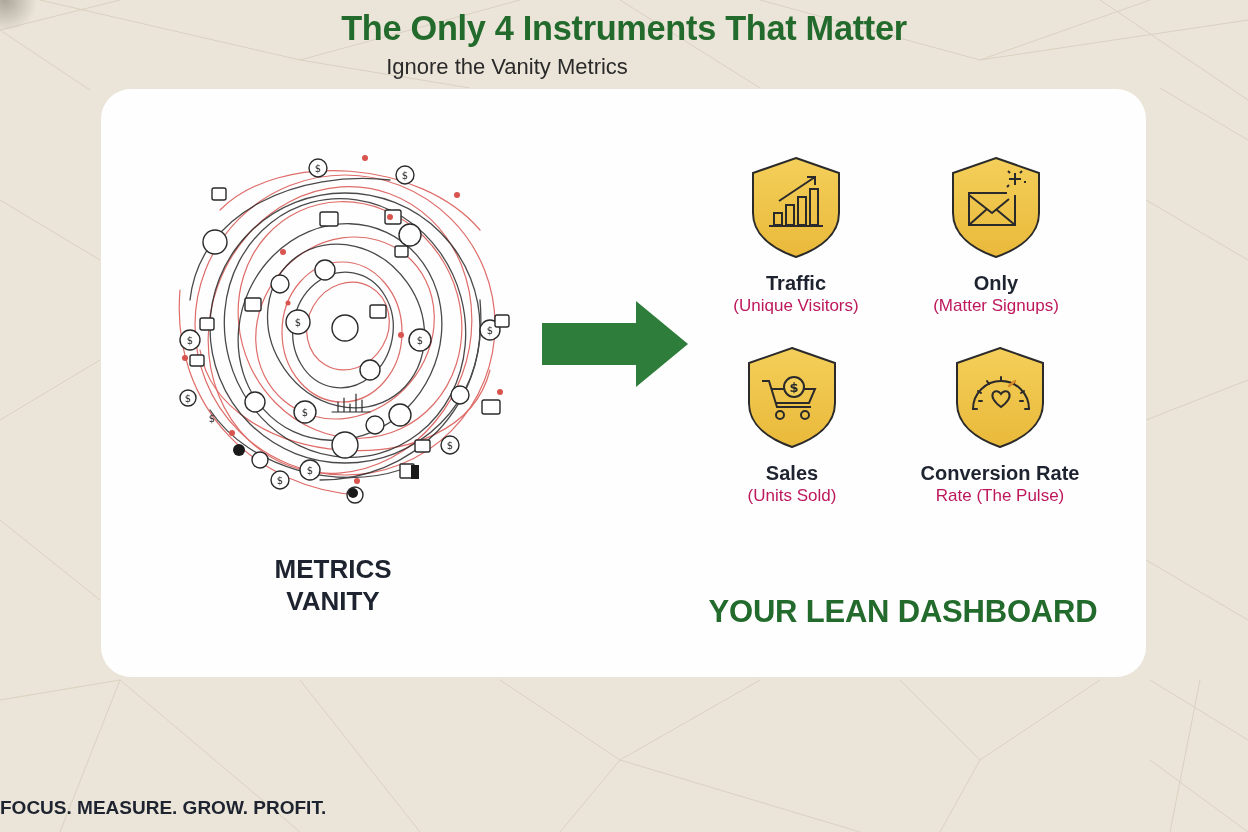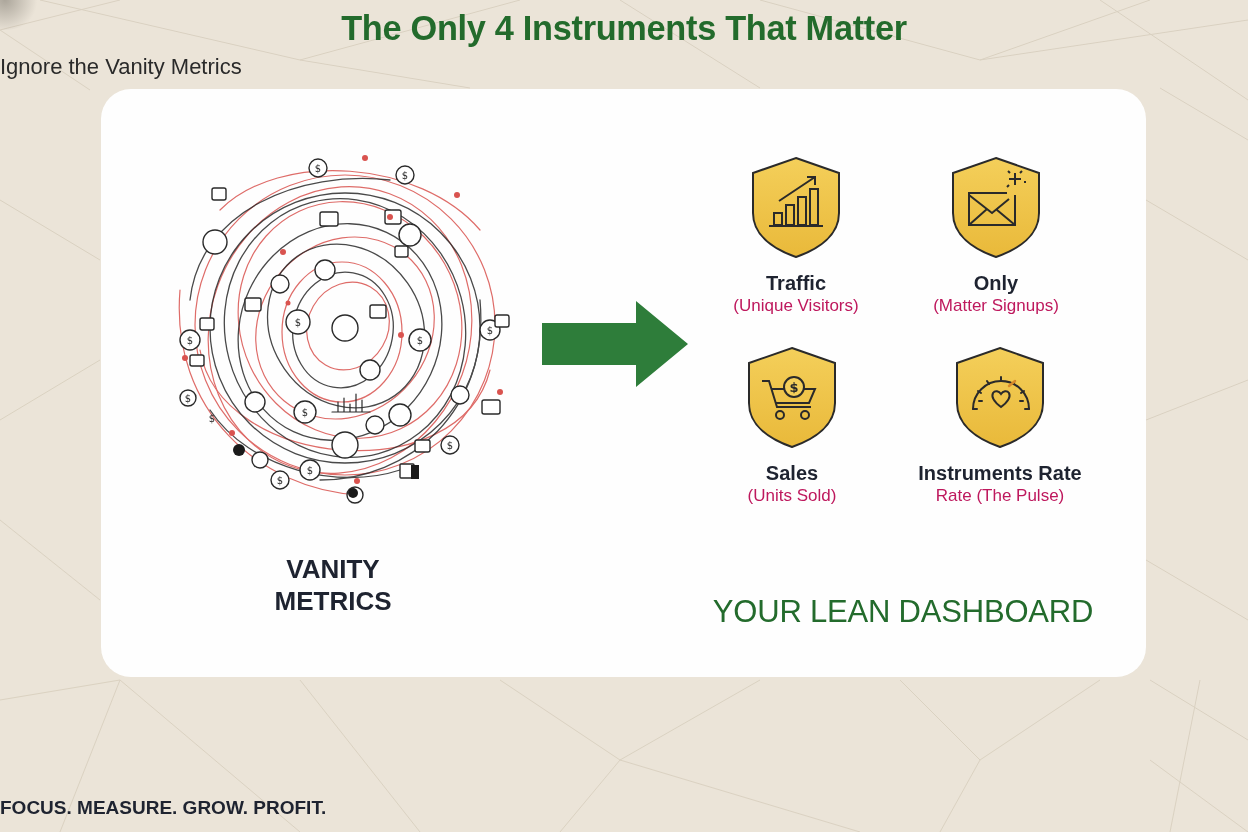--- a/index.html
+++ b/index.html
@@ -14,21 +14,21 @@
     position: absolute; left: -30px; top: -30px; width: 70px; height: 60px;
     border-radius: 50%;
     background: radial-gradient(circle, rgba(120,115,105,0.55) 0%, rgba(120,115,105,0) 70%);
   }
   .title {
     position: absolute; left: 0; top: 8px; width: 1248px; text-align: center;
     font-size: 35px; font-weight: bold; color: #236b2c; letter-spacing: -0.3px;
     transform: scaleX(0.98);
   }
   .subtitle {
-    position: absolute; left: 0; top: 54px; width: 1014px; 
+    position: absolute; left: 0; top: 54px; width: 1014px; text-align: center;
     font-size: 22px; color: #2a2a2a;
   }
   .card {
     position: absolute; left: 101px; top: 89px; width: 1045px; height: 588px;
     background: #fefefe; border-radius: 30px;
   }
   .tangle { position: absolute; left: 160px; top: 150px; width: 370px; height: 360px; }
   .vanity-label {
     position: absolute; left: 262px; top: 553px; width: 142px; text-align: center;
     font-size: 26px; font-weight: bold; color: #1e2330; line-height: 32px;
@@ -39,21 +39,21 @@
   .metric .name {
     display: block; font-size: 20px; font-weight: bold; color: #1e2330; margin-top: 12px; line-height: 24px;
   }
   .metric .sub { display: block; font-size: 17px; color: #be185d; line-height: 22px; }
   .m-traffic { left: 696px; top: 155px; }
   .m-leads   { left: 896px; top: 155px; }
   .m-sales   { left: 692px; top: 345px; }
   .m-conv    { left: 900px; top: 345px; }
   .dashboard-label {
     position: absolute; left: 698px; top: 594px; width: 410px; text-align: center;
-    font-size: 31px; font-weight: normal; color: #236b2c; letter-spacing: -0.2px;
+    font-size: 31px; font-weight: bold; color: #236b2c; letter-spacing: -0.2px;
   }
   .footer {
     position: absolute; left: 0; top: 797px; width: 1248px; 
     font-size: 19px; font-weight: bold; color: #1e2330;
   }
 </style>
 </head>
 <body>
 
 <svg class="bg-lines" viewBox="0 0 1248 832">
@@ -162,22 +162,22 @@
     </g>
     <g fill="#1a1a1a">
       <rect x="251" y="315" width="8" height="14"></rect>
       <circle cx="79" cy="300" r="6"></circle>
       <circle cx="193" cy="343" r="5"></circle>
     </g>
   </g>
 </svg>
 
 <div class="vanity-label">
+  <div>METRICS</div>
   <div>VANITY</div>
-  <div>METRICS</div>
 </div>
 
 <svg class="arrow" viewBox="0 0 146 86">
   <polygon points="0,22 94,22 94,0 146,43 94,86 94,64 0,64" fill="#2e7d3a"></polygon>
 </svg>
 
 <div class="metric m-traffic">
   <svg class="shield" viewBox="0 0 94 104">
     <defs>
       <linearGradient id="gold" x1="0" y1="0" x2="0" y2="1">
@@ -232,19 +232,19 @@
   <svg class="shield" viewBox="0 0 94 104">
     <path d="M47 3 L90 18 L90 58 C90 80 70 94 47 102 C24 94 4 80 4 58 L4 18 Z" fill="url(#gold)" stroke="#2a2a2a" stroke-width="2"></path>
     <g fill="none" stroke="#2a2a2a" stroke-width="2" stroke-linecap="round">
       <path d="M20 64 A28 28 0 0 1 76 64"></path>
       <path d="M20 64 L24 64 M72 64 L76 64"></path>
       <path d="M48 32 L48 36 M34 36 L36 39 M62 36 L60 39 M25 46 L28 48 M71 46 L68 48 M26 56 L29 56 M70 56 L67 56"></path>
       <path d="M48 62 C40 56 38 52 40 48 C42 45 46 46 48 49 C50 46 54 45 56 48 C58 52 56 56 48 62 Z"></path>
     </g>
     <path d="M56 41 L62 36" stroke="#d98a2a" stroke-width="2.5" stroke-linecap="round"></path>
   </svg>
-  <span class="name">Instruments Rate</span>
+  <span class="name">Conversion Rate</span>
   <span class="sub">Rate (The Pulse)</span>
 </div>
 
 <div class="dashboard-label">YOUR LEAN DASHBOARD</div>
 
 <div class="footer">FOCUS. MEASURE. GROW. PROFIT.</div>
 
 </body></html>

